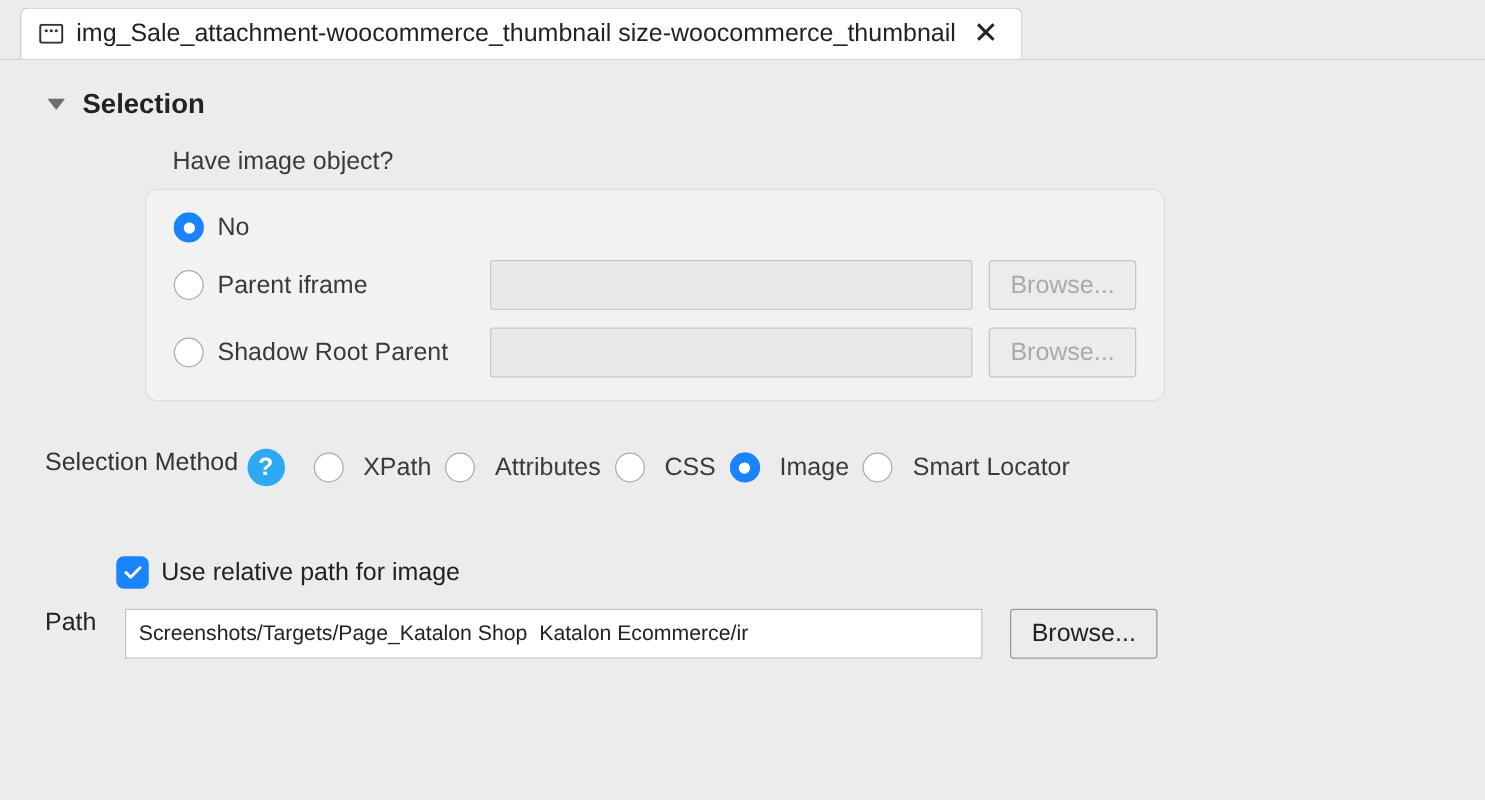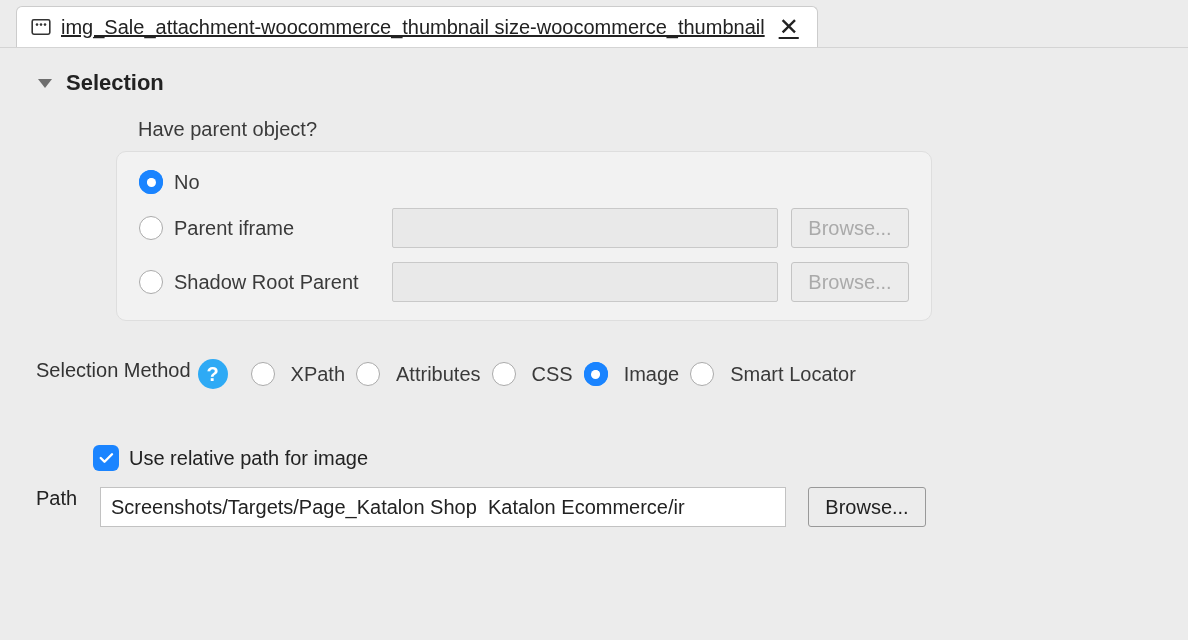--- a/index.html
+++ b/index.html
@@ -13,21 +13,20 @@
       background: #ececec;
       color: #222;
       width: 1188px;
       height: 640px;
       overflow: hidden;
     }
     .tab-bar {
       background: #ececec;
       padding: 6px 0 0 16px;
       display: flex;
-      text-decoration: underline;
     }
     .tab {
       background: #fff;
       border: 1px solid #ccc;
       border-bottom: none;
       border-radius: 6px 6px 0 0;
       padding: 8px 14px 8px 14px;
       display: flex;
       align-items: center;
       gap: 10px;
@@ -224,21 +223,21 @@
     .path-label {
       font-size: 20px;
       color: #222;
       width: 52px;
     }
     .path-input {
       width: 686px;
       height: 40px;
       border: 1px solid #c2c2c2;
       background: #fff;
-      font-size: 20px;
+      font-size: 17px;
       padding: 12px 10px;
       color: #222;
     }
   </style>
 </head>
 <body>
 
 <div class="tab-bar">
   <div class="tab">
     <span class="tab-icon">
@@ -254,21 +253,21 @@
   </div>
 </div>
 
 <div class="panel">
 
   <div class="section-header">
     <div class="collapse-icon"></div>
     <div class="section-title">Selection</div>
   </div>
 
-  <div class="parent-question">Have parent object?</div>
+  <div class="parent-question">Have image object?</div>
 
   <div class="parent-box">
 
     <div class="radio-row">
       <span class="radio checked"></span>
       <span class="radio-label">No</span>
     </div>
 
     <div class="radio-row">
       <span class="radio"></span>

